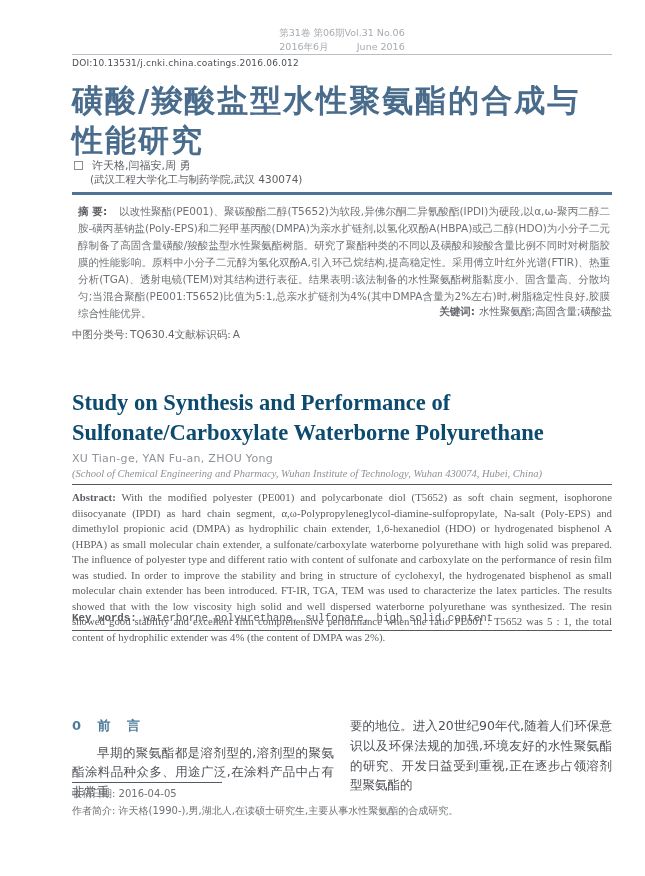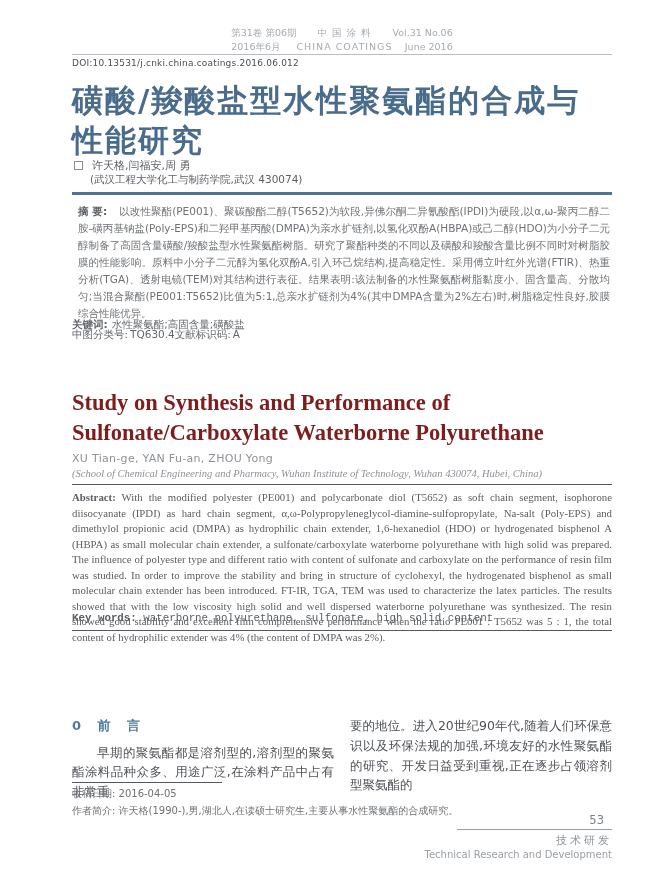--- a/index.html
+++ b/index.html
@@ -56,36 +56,36 @@
   }
 
   
   .abstract-cn {
     position: absolute; top: 203px; left: 78px; width: 532px;
     font-size: 10.5px; line-height: 1.62; color: #6e7276;
     text-align: justify;
   }
   .abstract-cn .lbl { color: #5a5e62; font-weight: bold; margin-right: 12px; }
   .keywords-cn {
-    position: absolute; top: 318px; left: 72px; width: 540px;
-    font-size: 10.5px; color: #63676c;
+    position: absolute; top: 305px; left: 72px; width: 540px;
+    font-size: 10.5px; color: #63676c; text-align: right;
   }
   .keywords-cn .lbl { font-weight: bold; margin-right: 4px; }
   .class-row {
     position: absolute; top: 328px; left: 72px; width: 540px;
     display: flex; justify-content: flex-start;
     font-size: 10.5px; color: #63676c;
   }
   .class-row .lbl { margin-right: 2px; }
 
   
   .title-en {
     position: absolute; top: 388px; left: 72px; width: 540px;
     font-family: "Liberation Serif", "DejaVu Serif", serif;
-    font-size: 22.5px; font-weight: bold; color: #7f1d1d; line-height: 1.32;
+    font-size: 22.5px; font-weight: bold; color: #0c4a6e; line-height: 1.32;
   }
   .authors-en {
     position: absolute; top: 452px; left: 72px; width: 540px;
     font-size: 11px; color: #8d9298; letter-spacing: .3px;
   }
   .affiliation-en {
     position: absolute; top: 468px; left: 72px; width: 540px;
     font-family: "Liberation Serif", "DejaVu Serif", serif;
     font-style: italic; font-size: 10.5px; color: #8d9298;
   }
@@ -137,24 +137,20 @@
 </head>
 <body>
 
 <div class="page">
 
   <div class="journal-header">
     <div class="hcol left">
       <div>第31卷 第06期</div>
       <div>2016年6月</div>
     </div>
-    <div class="hcol center">
-      <div>中 国 涂 料</div>
-      <div>CHINA COATINGS</div>
-    </div>
     <div class="hcol right">
       <div>Vol.31  No.06</div>
       <div>June 2016</div>
     </div>
   </div>
   <div class="header-rule"></div>
   <div class="doi-line">DOI:10.13531/j.cnki.china.coatings.2016.06.012</div>
 
   <h1 class="title-cn">磺酸/羧酸盐型水性聚氨酯的合成与性能研究</h1>
 
@@ -205,20 +201,14 @@
   <div class="footnote">
     <div class="sep"></div>
     <div>
       <span>收稿日期:</span> <span>2016-04-05</span>
     </div>
     <div>
       <span>作者简介:</span> <span>许天格(1990-),男,湖北人,在读硕士研究生,主要从事水性聚氨酯的合成研究。</span>
     </div>
   </div>
 
-  <div class="footer">
-    <div class="pagenum">53</div>
-    <div class="pagerule"></div>
-    <div class="col-cn">技术研发</div>
-    <div class="col-en">Technical Research and Development</div>
-  </div>
 
 </div>
 
 </body></html>

